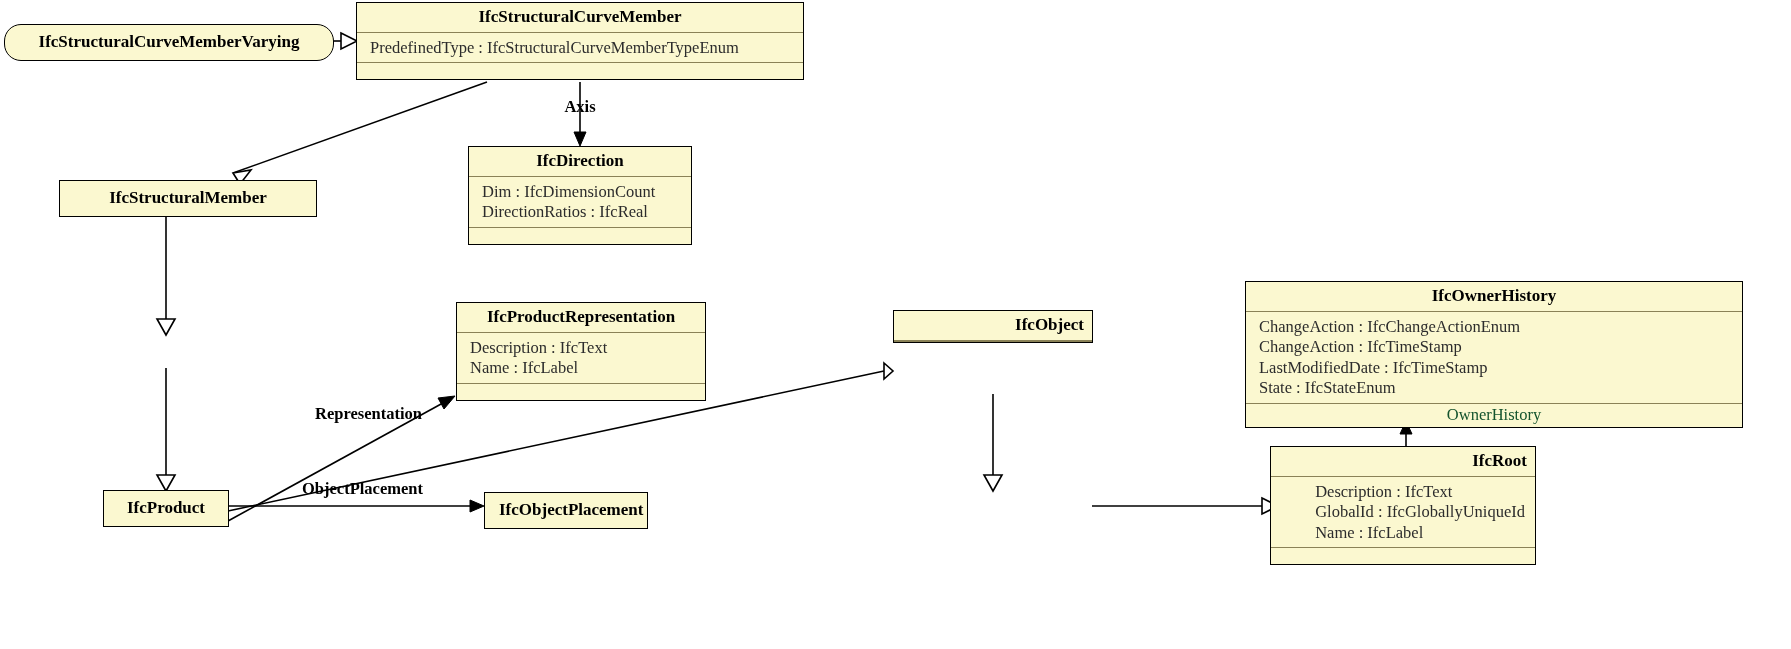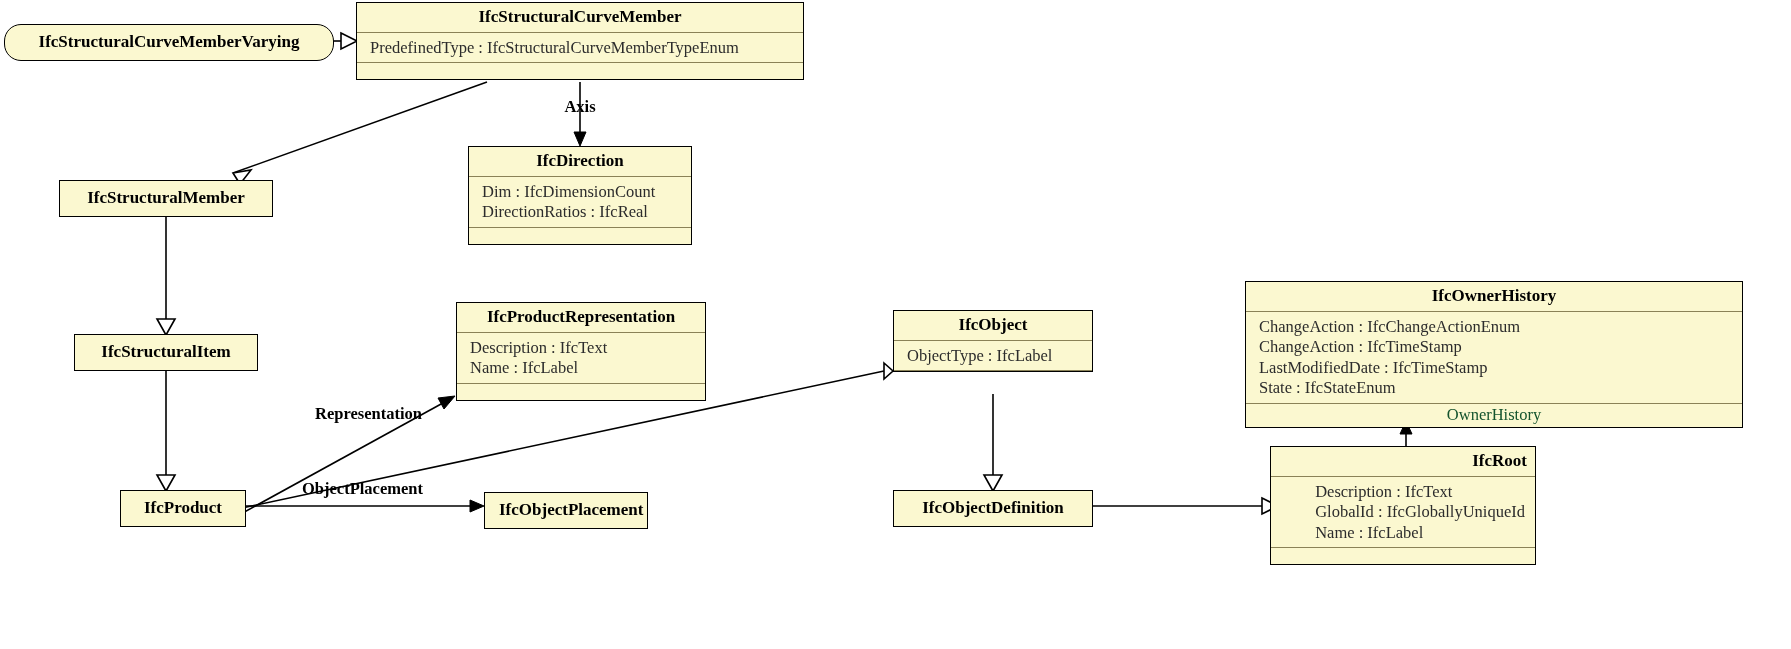--- a/index.html
+++ b/index.html
@@ -152,72 +152,63 @@
     <div class="uml-title">IfcDirection</div>
     <div class="compartment-sep"></div>
     <div class="uml-attrs">
       <span class="attr-row">Dim : IfcDimensionCount</span>
       <span class="attr-row">DirectionRatios : IfcReal</span>
     </div>
     <div class="compartment-sep"></div>
     <div class="uml-empty"></div>
   </div>
 
-  <div class="uml-box simple-box" style="left:59px; top:180px; width:214px;justify-content:flex-end;">
+  <div class="uml-box simple-box" style="left:59px; top:180px; width:258px;justify-content:flex-end;">
     <div class="uml-title">IfcStructuralMember</div>
   </div>
 
-  <div class="uml-box simple-box" style="left:74px; top:334px; width:184px;">
-    <div class="uml-title">IfcStructuralItem</div>
-  </div>
 
   <div class="uml-box" style="left:456px; top:302px; width:250px;">
     <div class="uml-title">IfcProductRepresentation</div>
     <div class="compartment-sep"></div>
     <div class="uml-attrs">
       <span class="attr-row">Description : IfcText</span>
       <span class="attr-row">Name : IfcLabel</span>
     </div>
     <div class="compartment-sep"></div>
     <div class="uml-empty"></div>
   </div>
 
-  <div class="uml-box" style="left:893px; top:310px; width:200px;">
+  <div class="uml-box" style="left:893px; top:310px; width:200px;align-items:flex-end;">
     <div class="uml-title">IfcObject</div>
     <div class="compartment-sep"></div>
-    <div class="uml-attrs">
-      <span class="attr-row">ObjectType : IfcLabel</span>
-    </div>
     <div class="compartment-sep"></div>
   </div>
 
   <div class="uml-box" style="left:1245px; top:281px; width:498px;">
     <div class="uml-title">IfcOwnerHistory</div>
     <div class="compartment-sep"></div>
     <div class="uml-attrs">
       <span class="attr-row">ChangeAction : IfcChangeActionEnum</span>
       <span class="attr-row">ChangeAction : IfcTimeStamp</span>
       <span class="attr-row">LastModifiedDate : IfcTimeStamp</span>
       <span class="attr-row">State : IfcStateEnum</span>
     </div>
     <div class="compartment-sep"></div>
     <div class="uml-role">OwnerHistory</div>
   </div>
 
-  <div class="uml-box simple-box" style="left:120px; top:490px; width:126px;align-items:center;">
+  <div class="uml-box simple-box" style="left:103px; top:490px; width:126px;align-items:center;">
     <div class="uml-title">IfcProduct</div>
   </div>
 
   <div class="uml-box simple-box" style="left:484px; top:492px; width:164px;">
     <div class="uml-title">IfcObjectPlacement</div>
   </div>
 
-  <div class="uml-box simple-box" style="left:893px; top:490px; width:200px;">
-    <div class="uml-title">IfcObjectDefinition</div>
-  </div>
 
   <div class="uml-box" style="left:1270px; top:446px; width:266px;align-items:flex-end;">
     <div class="uml-title">IfcRoot</div>
     <div class="compartment-sep"></div>
     <div class="uml-attrs">
       <span class="attr-row">Description : IfcText</span>
       <span class="attr-row">GlobalId : IfcGloballyUniqueId</span>
       <span class="attr-row">Name : IfcLabel</span>
     </div>
     <div class="compartment-sep"></div>

